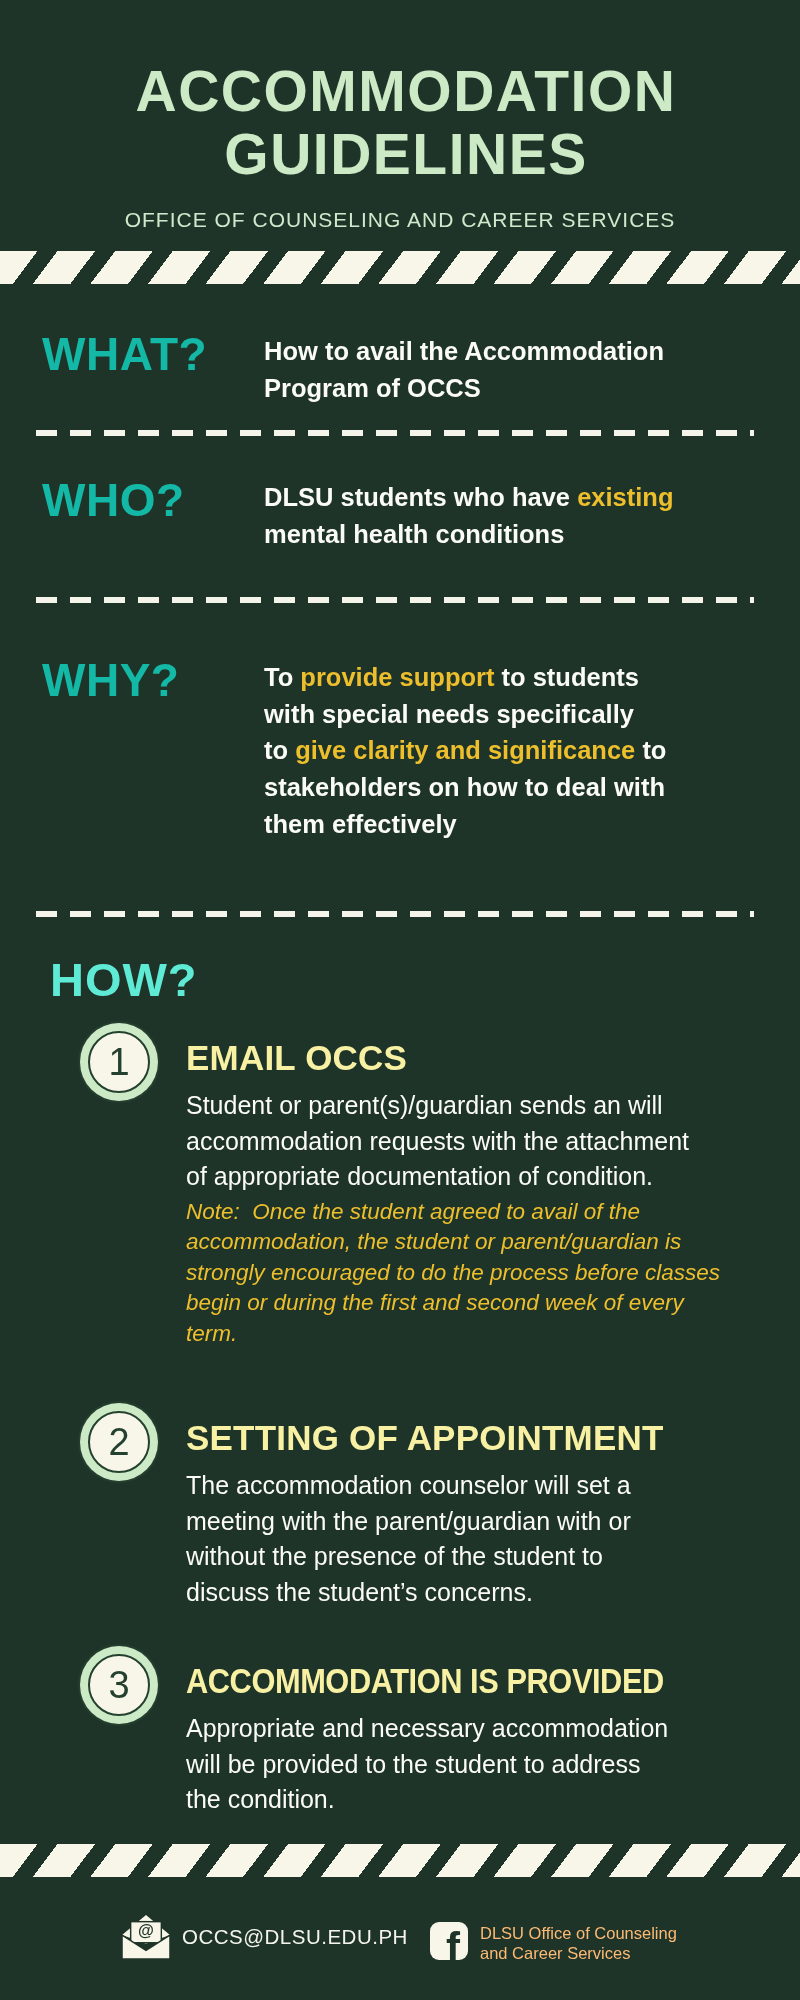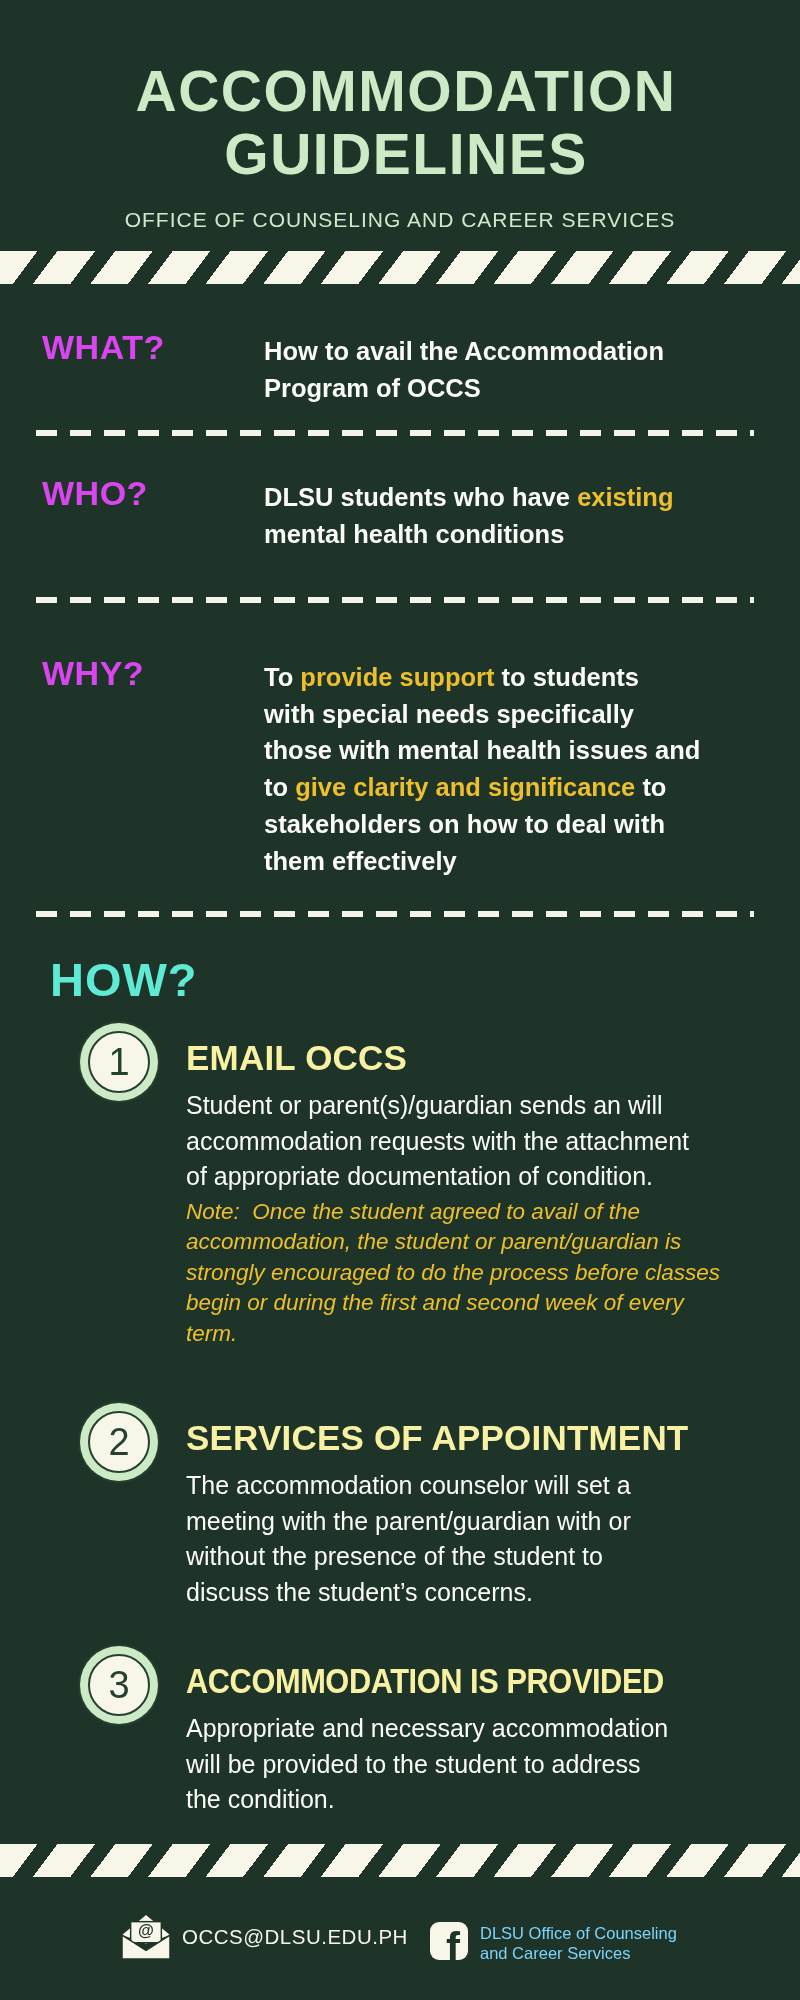--- a/index.html
+++ b/index.html
@@ -22,21 +22,21 @@
   .stripe-bottom{top:1844px;}
   
   .dash-divider{
     position:absolute; left:36px; right:46px; height:6px;
     background:repeating-linear-gradient(90deg, #f4f4ea 0 21px, rgba(0,0,0,0) 21px 34px);
   }
   .dash-1{top:430px;} .dash-2{top:597px;} .dash-3{top:911px;}
   
   .qa-row{position:absolute; left:42px; right:36px; display:flex;}
   .qa-what{top:330px;} .qa-who{top:476px;} .qa-why{top:656px;}
-  .qa-label{flex:0 0 222px; font-size:34px; font-weight:800; letter-spacing:.5px; color:#d946ef; line-height:1.05;}
+  .qa-label{flex:0 0 222px; font-size:46px; font-weight:800; letter-spacing:.5px; color:#14b8a6; line-height:1.05;}
   .qa-text{flex:1; font-size:25.5px; font-weight:700; color:#fbfbf7; line-height:1.44; padding-top:3px;}
   .hl{color:#edbf2d;}
   
   .how-heading{position:absolute; top:952px; left:50px; font-size:47px; font-weight:800; letter-spacing:1px; color:#5eead4;}
   
   .step{position:absolute; left:77px; right:38px; display:flex; align-items:flex-start;}
   .step-1{top:1020px;} .step-2{top:1400px;} .step-3{top:1643px;}
   .step-circle{
     flex:0 0 auto; width:58px; height:58px; margin:11px 12px 0 11px;
     border-radius:50%; background:#f8f6e9; border:2px solid #24402f;
@@ -48,21 +48,21 @@
   .step-title{margin-top:18px; font-size:35px; font-weight:800; letter-spacing:.2px; color:#f8f1a4; white-space:nowrap;}
   .step-title.condensed{transform:scaleX(.88); transform-origin:left center; letter-spacing:-.5px;}
   .step-body{margin-top:10px; font-size:25px; font-weight:400; color:#fbfbf7; line-height:1.42;}
   .step-note{margin-top:2px; font-size:22.5px; font-style:italic; color:#edbf2d; line-height:1.36;}
   
   .footer{position:absolute; top:1906px; left:0; right:0; height:80px;}
   .footer-email{position:absolute; left:120px; top:8px; display:flex; align-items:center;}
   .email-text{margin-left:10px; font-size:20.5px; letter-spacing:.5px; color:#f4f4ec;}
   .footer-fb{position:absolute; left:430px; top:16px; display:flex; align-items:flex-start;}
   .fb-icon-box{width:38px; height:38px; border-radius:9px; background:#f8f6e9; overflow:hidden; flex:0 0 auto;}
-  .fb-text{margin-left:12px; font-size:16.5px; color:#7dd3fc; line-height:1.24; padding-top:1px;}
+  .fb-text{margin-left:12px; font-size:16.5px; color:#fdba74; line-height:1.24; padding-top:1px;}
 </style>
 </head>
 <body>
 
 <div class="poster">
 
   <div class="title-block">
     <div class="title-line">ACCOMMODATION</div>
     <div class="title-line">GUIDELINES</div>
     <div class="subtitle">OFFICE OF COUNSELING AND CAREER SERVICES</div>
@@ -88,21 +88,20 @@
       </div>
   </div>
 
   <div class="dash-divider dash-2"></div>
 
   <div class="qa-row qa-why">
     <div class="qa-label">WHY?</div>
     <div class="qa-text">
         <div><span>To </span><span class="hl">provide support</span><span> to students</span></div>
         <div><span>with special needs specifically</span></div>
-        <div><span>those with mental health issues and</span></div>
         <div><span>to </span><span class="hl">give clarity and significance</span><span> to</span></div>
         <div><span>stakeholders on how to deal with</span></div>
         <div><span>them effectively</span></div>
       </div>
   </div>
 
   <div class="dash-divider dash-3"></div>
 
   <div class="how-heading">HOW?</div>
 
@@ -121,21 +120,21 @@
           <div>strongly encouraged to do the process before classes</div>
           <div>begin or during the first and second week of every</div>
           <div>term.</div>
         </div>
     </div>
   </div>
 
   <div class="step step-2">
     <div class="step-circle">2</div>
     <div class="step-content">
-      <div class="step-title">SERVICES OF APPOINTMENT</div>
+      <div class="step-title">SETTING OF APPOINTMENT</div>
       <div class="step-body">
           <div><span>The accommodation counselor will set a</span></div>
           <div><span>meeting with the parent/guardian with or</span></div>
           <div><span>without the presence of the student to</span></div>
           <div><span>discuss the student’s concerns.</span></div>
         </div>
     </div>
   </div>
 
   <div class="step step-3">

